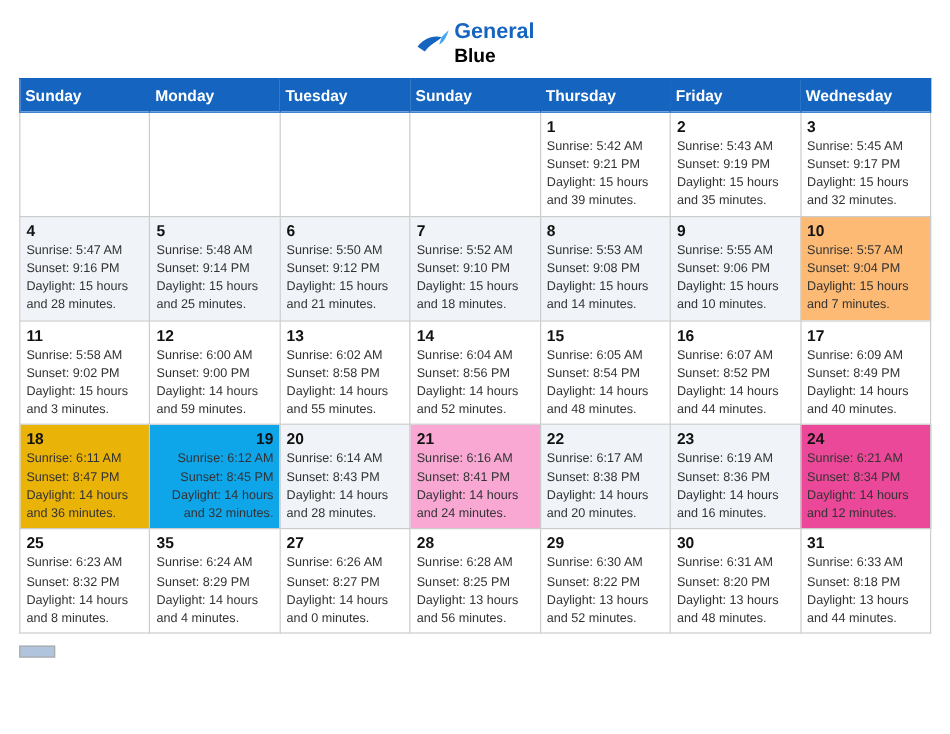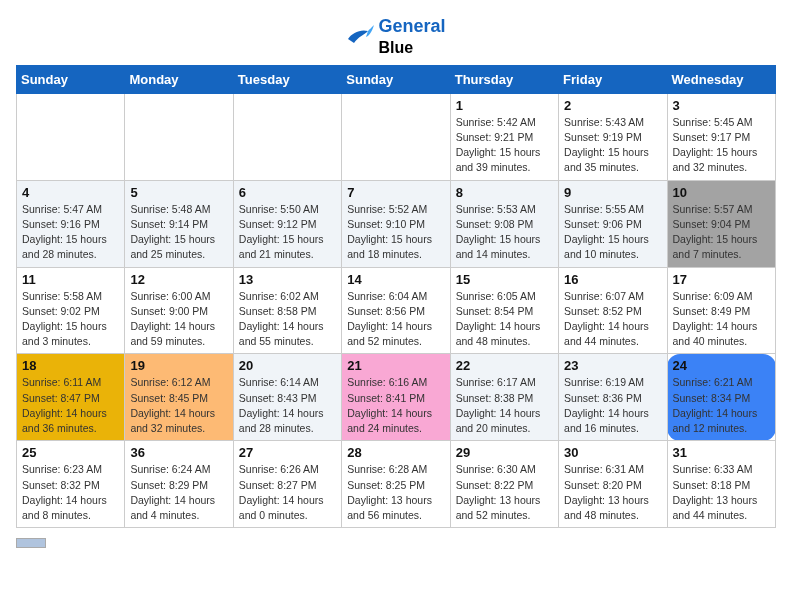--- a/index.html
+++ b/index.html
@@ -170,21 +170,21 @@
           <div class="day-info">
             Sunrise: 5:53 AM<br>Sunset: 9:08 PM<br>Daylight: 15 hours and 14 minutes.
           </div>
         </td>
         <td style="background: rgb(240, 244, 248);">
           <div class="day-number">9</div>
           <div class="day-info">
             Sunrise: 5:55 AM<br>Sunset: 9:06 PM<br>Daylight: 15 hours and 10 minutes.
           </div>
         </td>
-        <td style="background: #a3a3a3;">
+        <td style="background: #fdba74;">
           <div class="day-number">10</div>
           <div class="day-info">
             Sunrise: 5:57 AM<br>Sunset: 9:04 PM<br>Daylight: 15 hours and 7 minutes.
           </div>
         </td>
       </tr>
       <tr>
         <td>
           <div class="day-number">11</div>
           <div class="day-info">
@@ -228,21 +228,21 @@
           </div>
         </td>
       </tr>
       <tr>
         <td style="background: #eab308;">
           <div class="day-number">18</div>
           <div class="day-info">
             Sunrise: 6:11 AM<br>Sunset: 8:47 PM<br>Daylight: 14 hours and 36 minutes.
           </div>
         </td>
-        <td style="background: #fdba74;">
+        <td style="background: #0ea5e9; text-align: right;">
           <div class="day-number">19</div>
           <div class="day-info">
             Sunrise: 6:12 AM<br>Sunset: 8:45 PM<br>Daylight: 14 hours and 32 minutes.
           </div>
         </td>
         <td style="background: rgb(240, 244, 248); margin-left: 23px;">
           <div class="day-number">20</div>
           <div class="day-info">
             Sunrise: 6:14 AM<br>Sunset: 8:43 PM<br>Daylight: 14 hours and 28 minutes.
           </div>
@@ -258,36 +258,36 @@
           <div class="day-info">
             Sunrise: 6:17 AM<br>Sunset: 8:38 PM<br>Daylight: 14 hours and 20 minutes.
           </div>
         </td>
         <td style="background: rgb(240, 244, 248);">
           <div class="day-number">23</div>
           <div class="day-info">
             Sunrise: 6:19 AM<br>Sunset: 8:36 PM<br>Daylight: 14 hours and 16 minutes.
           </div>
         </td>
-        <td style="background: #3b82f6; border-radius: 13px;">
+        <td style="background: #ec4899;">
           <div class="day-number">24</div>
           <div class="day-info">
             Sunrise: 6:21 AM<br>Sunset: 8:34 PM<br>Daylight: 14 hours and 12 minutes.
           </div>
         </td>
       </tr>
       <tr>
         <td>
           <div class="day-number">25</div>
           <div class="day-info">
             Sunrise: 6:23 AM<br>Sunset: 8:32 PM<br>Daylight: 14 hours and 8 minutes.
           </div>
         </td>
         <td>
-          <div class="day-number">36</div>
+          <div class="day-number">35</div>
           <div class="day-info">
             Sunrise: 6:24 AM<br>Sunset: 8:29 PM<br>Daylight: 14 hours and 4 minutes.
           </div>
         </td>
         <td>
           <div class="day-number">27</div>
           <div class="day-info">
             Sunrise: 6:26 AM<br>Sunset: 8:27 PM<br>Daylight: 14 hours and 0 minutes.
           </div>
         </td>

